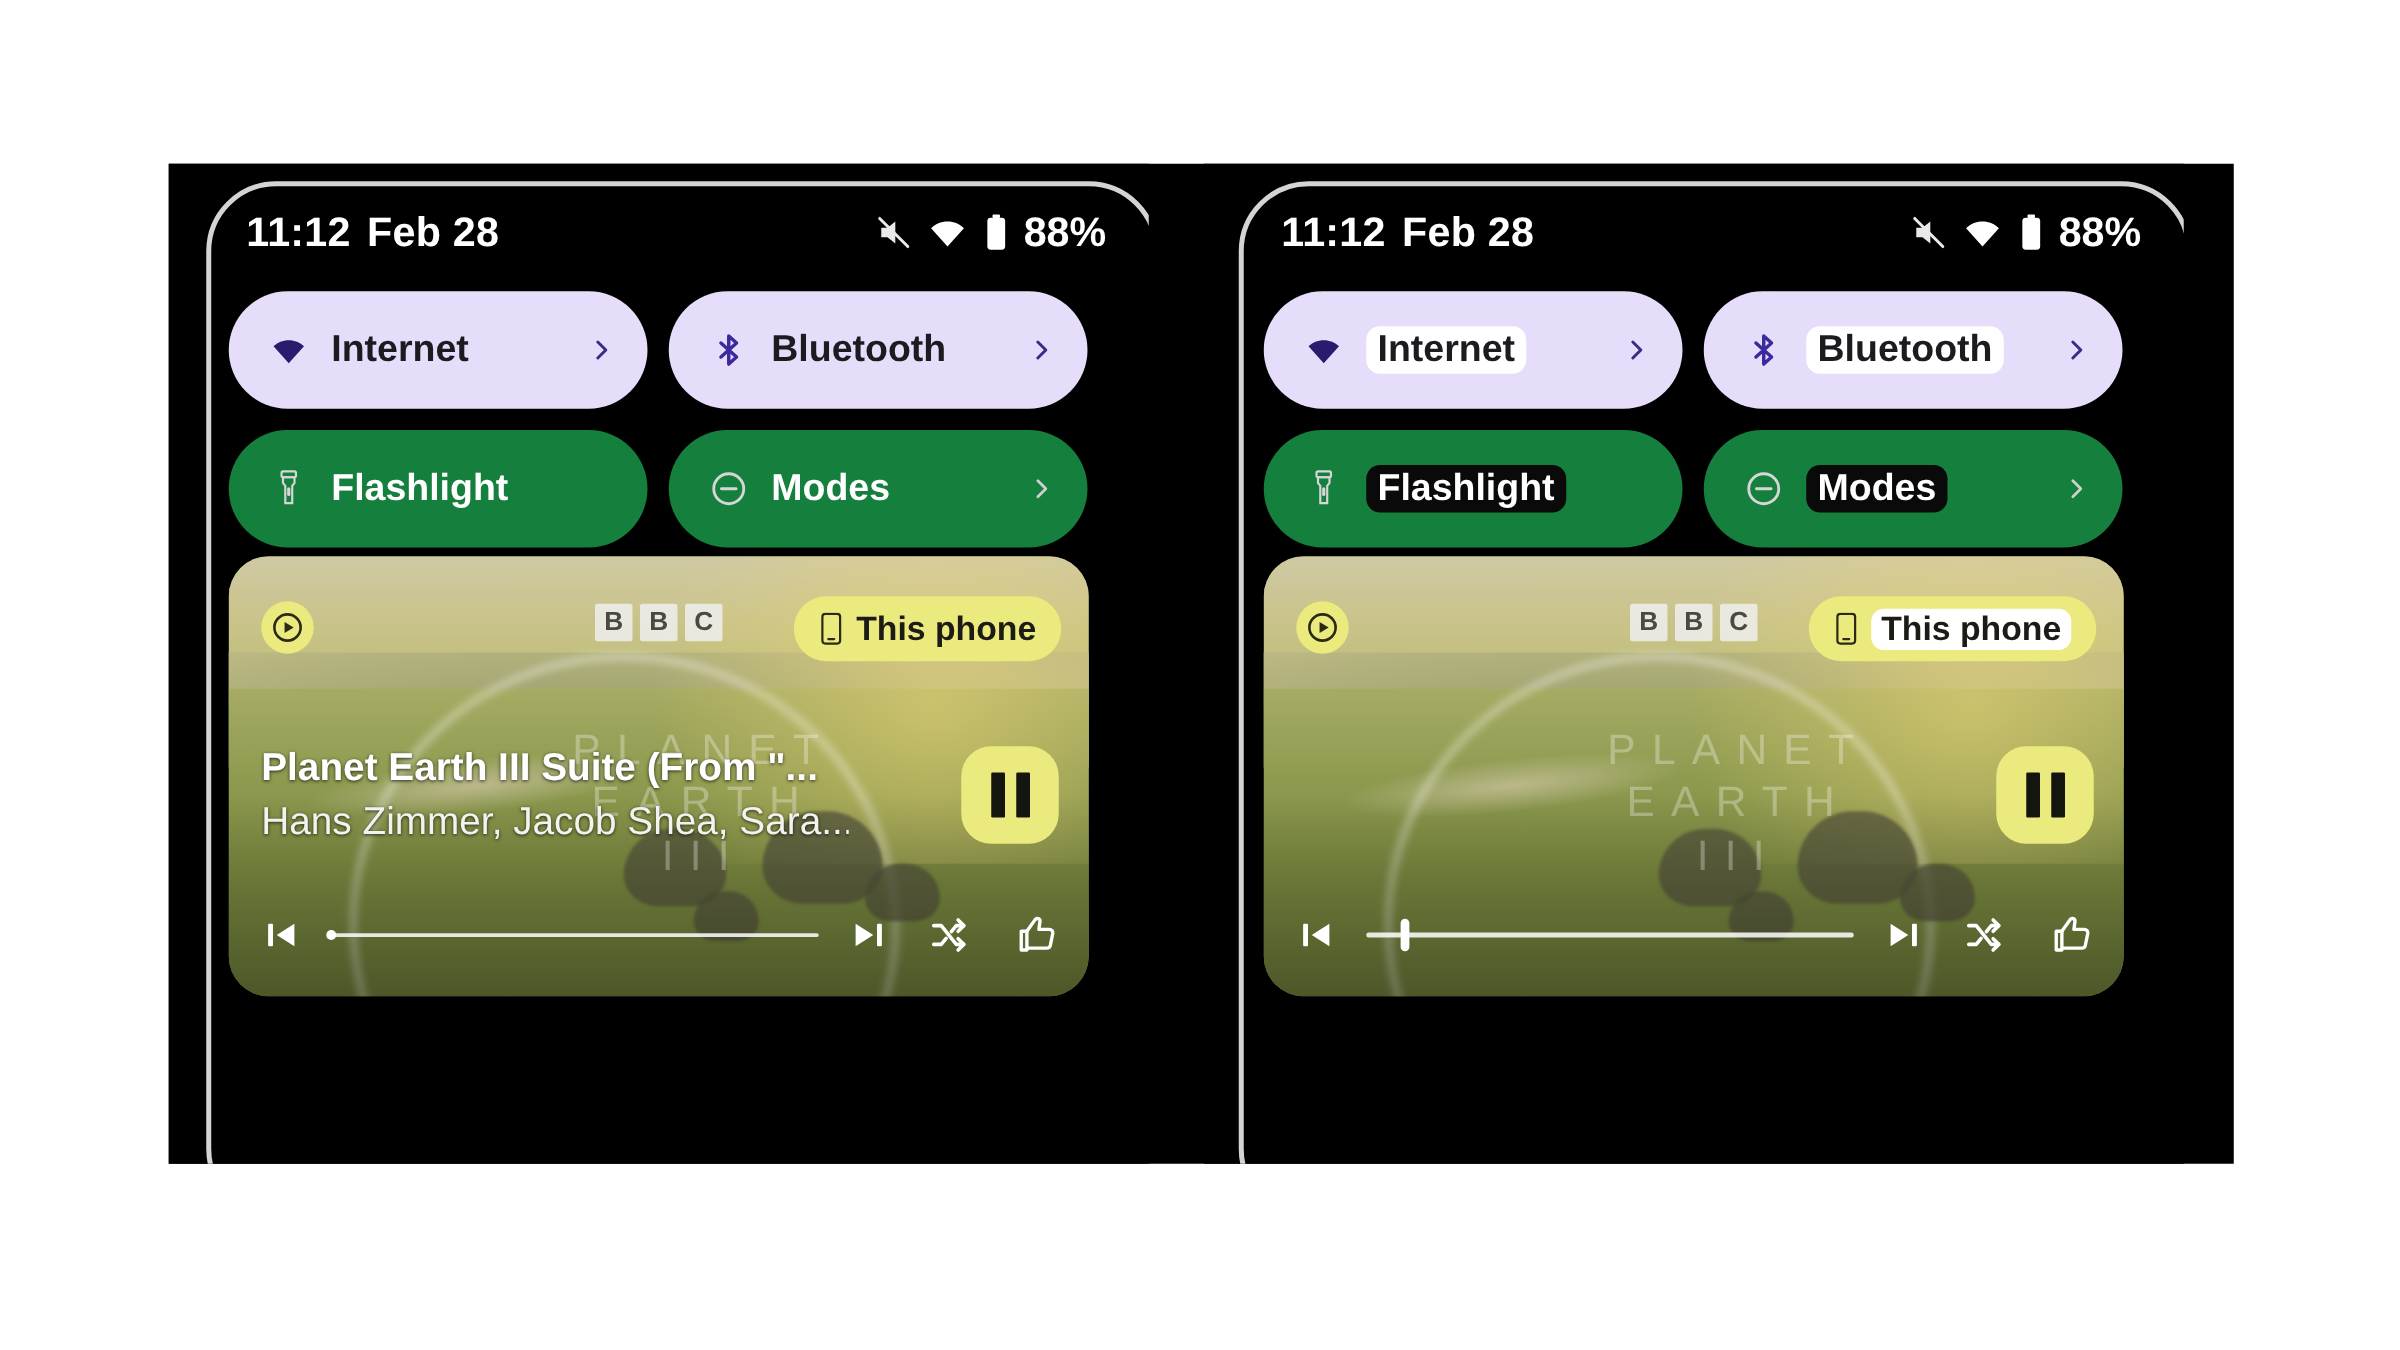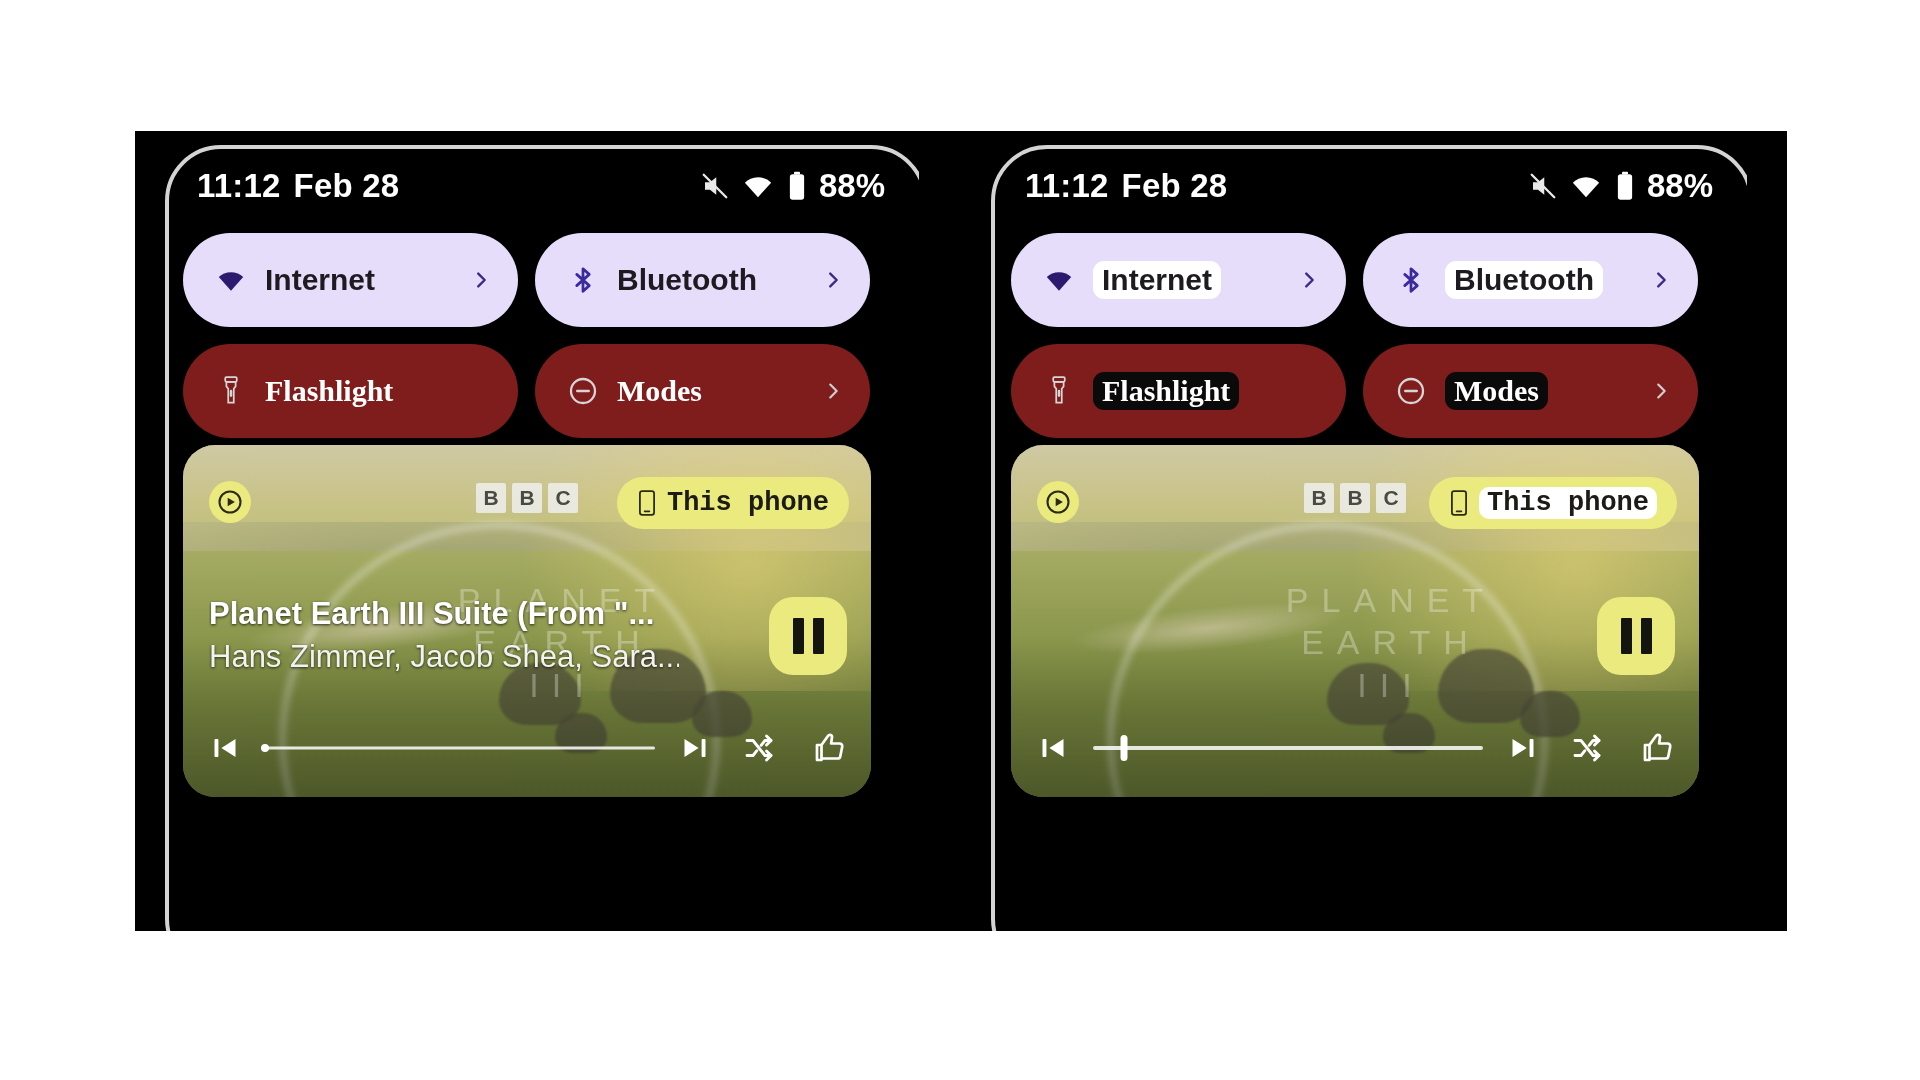--- a/index.html
+++ b/index.html
@@ -50,21 +50,21 @@
   .tiles{
     position:absolute;left:48px;top:102px;width:688px;
     display:flex;flex-wrap:wrap;gap:17px 17px;
   }
   .tile{
     position:relative;width:335px;height:94px;border-radius:47px;
     display:flex;align-items:center;box-sizing:border-box;
     padding:0 18px 0 28px;
   }
   .tile.on{background:#e6ddfb;}
-  .tile.off{background:#7f1d1d;font-family:Liberation Serif, serif;}
+  .tile.off{background:#15803d;}
   .tile .t-ic{width:40px;flex:0 0 40px;display:flex;align-items:center;justify-content:center;}
   .tile .t-label{
     font-size:30px;font-weight:600;margin-left:14px;white-space:nowrap;
   }
   .tile.on .t-label{color:#1d1b20;}
   .tile.off .t-label{color:#ffffff;}
   .tile .chev{
     position:absolute;right:26px;top:50%;transform:translateY(-50%);
     display:flex;align-items:center;
   }
@@ -135,21 +135,21 @@
   .app-badge{
     position:absolute;left:26px;top:36px;width:42px;height:42px;border-radius:50%;
     background:#eaea7e;display:flex;align-items:center;justify-content:center;
   }
 
   .device-chip{
     position:absolute;right:22px;top:32px;height:52px;border-radius:26px;
     background:#eaea7e;display:flex;align-items:center;gap:10px;padding:0 20px;
     box-sizing:border-box;
   }
-  .device-chip .dc-label{font-size:27px;font-weight:600;color:#1d1b16;white-space:nowrap;font-family:Liberation Mono, monospace;}
+  .device-chip .dc-label{font-size:27px;font-weight:600;color:#1d1b16;white-space:nowrap;}
   .panel.right .device-chip .dc-label{background:#ffffff;border-radius:10px;padding:1px 8px;}
 
   .mtitle-wrap{position:absolute;left:26px;top:150px;width:470px;}
   .mtitle{
     font-size:31px;font-weight:700;color:#ffffff;white-space:nowrap;overflow:hidden;
     text-shadow:0 1px 3px rgba(0,0,0,.75);line-height:1.25;
   }
   .martist{
     font-size:31px;font-weight:400;color:#f2f2ee;white-space:nowrap;overflow:hidden;
     text-shadow:0 1px 3px rgba(0,0,0,.75);line-height:1.3;margin-top:3px;

